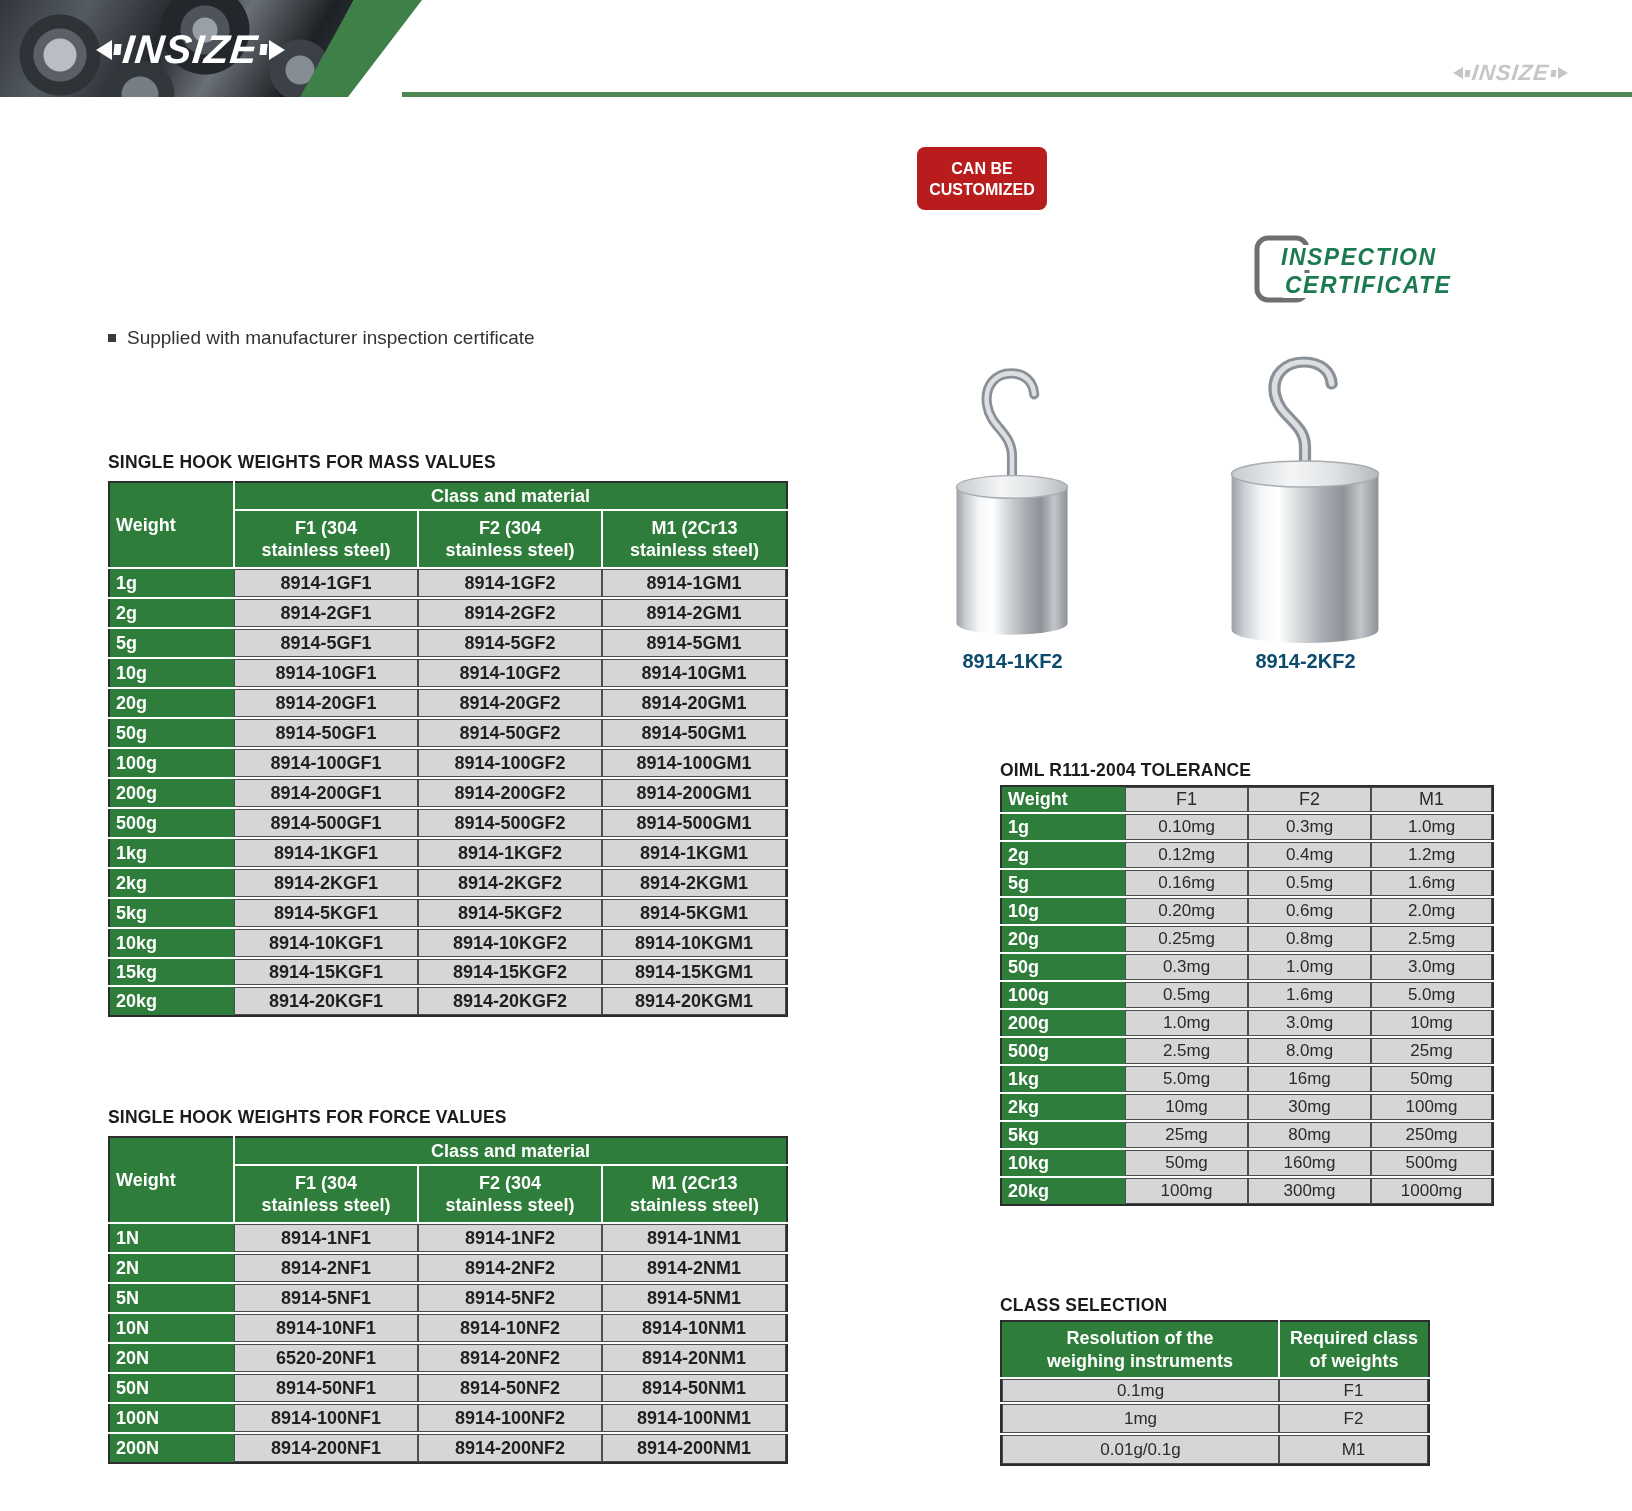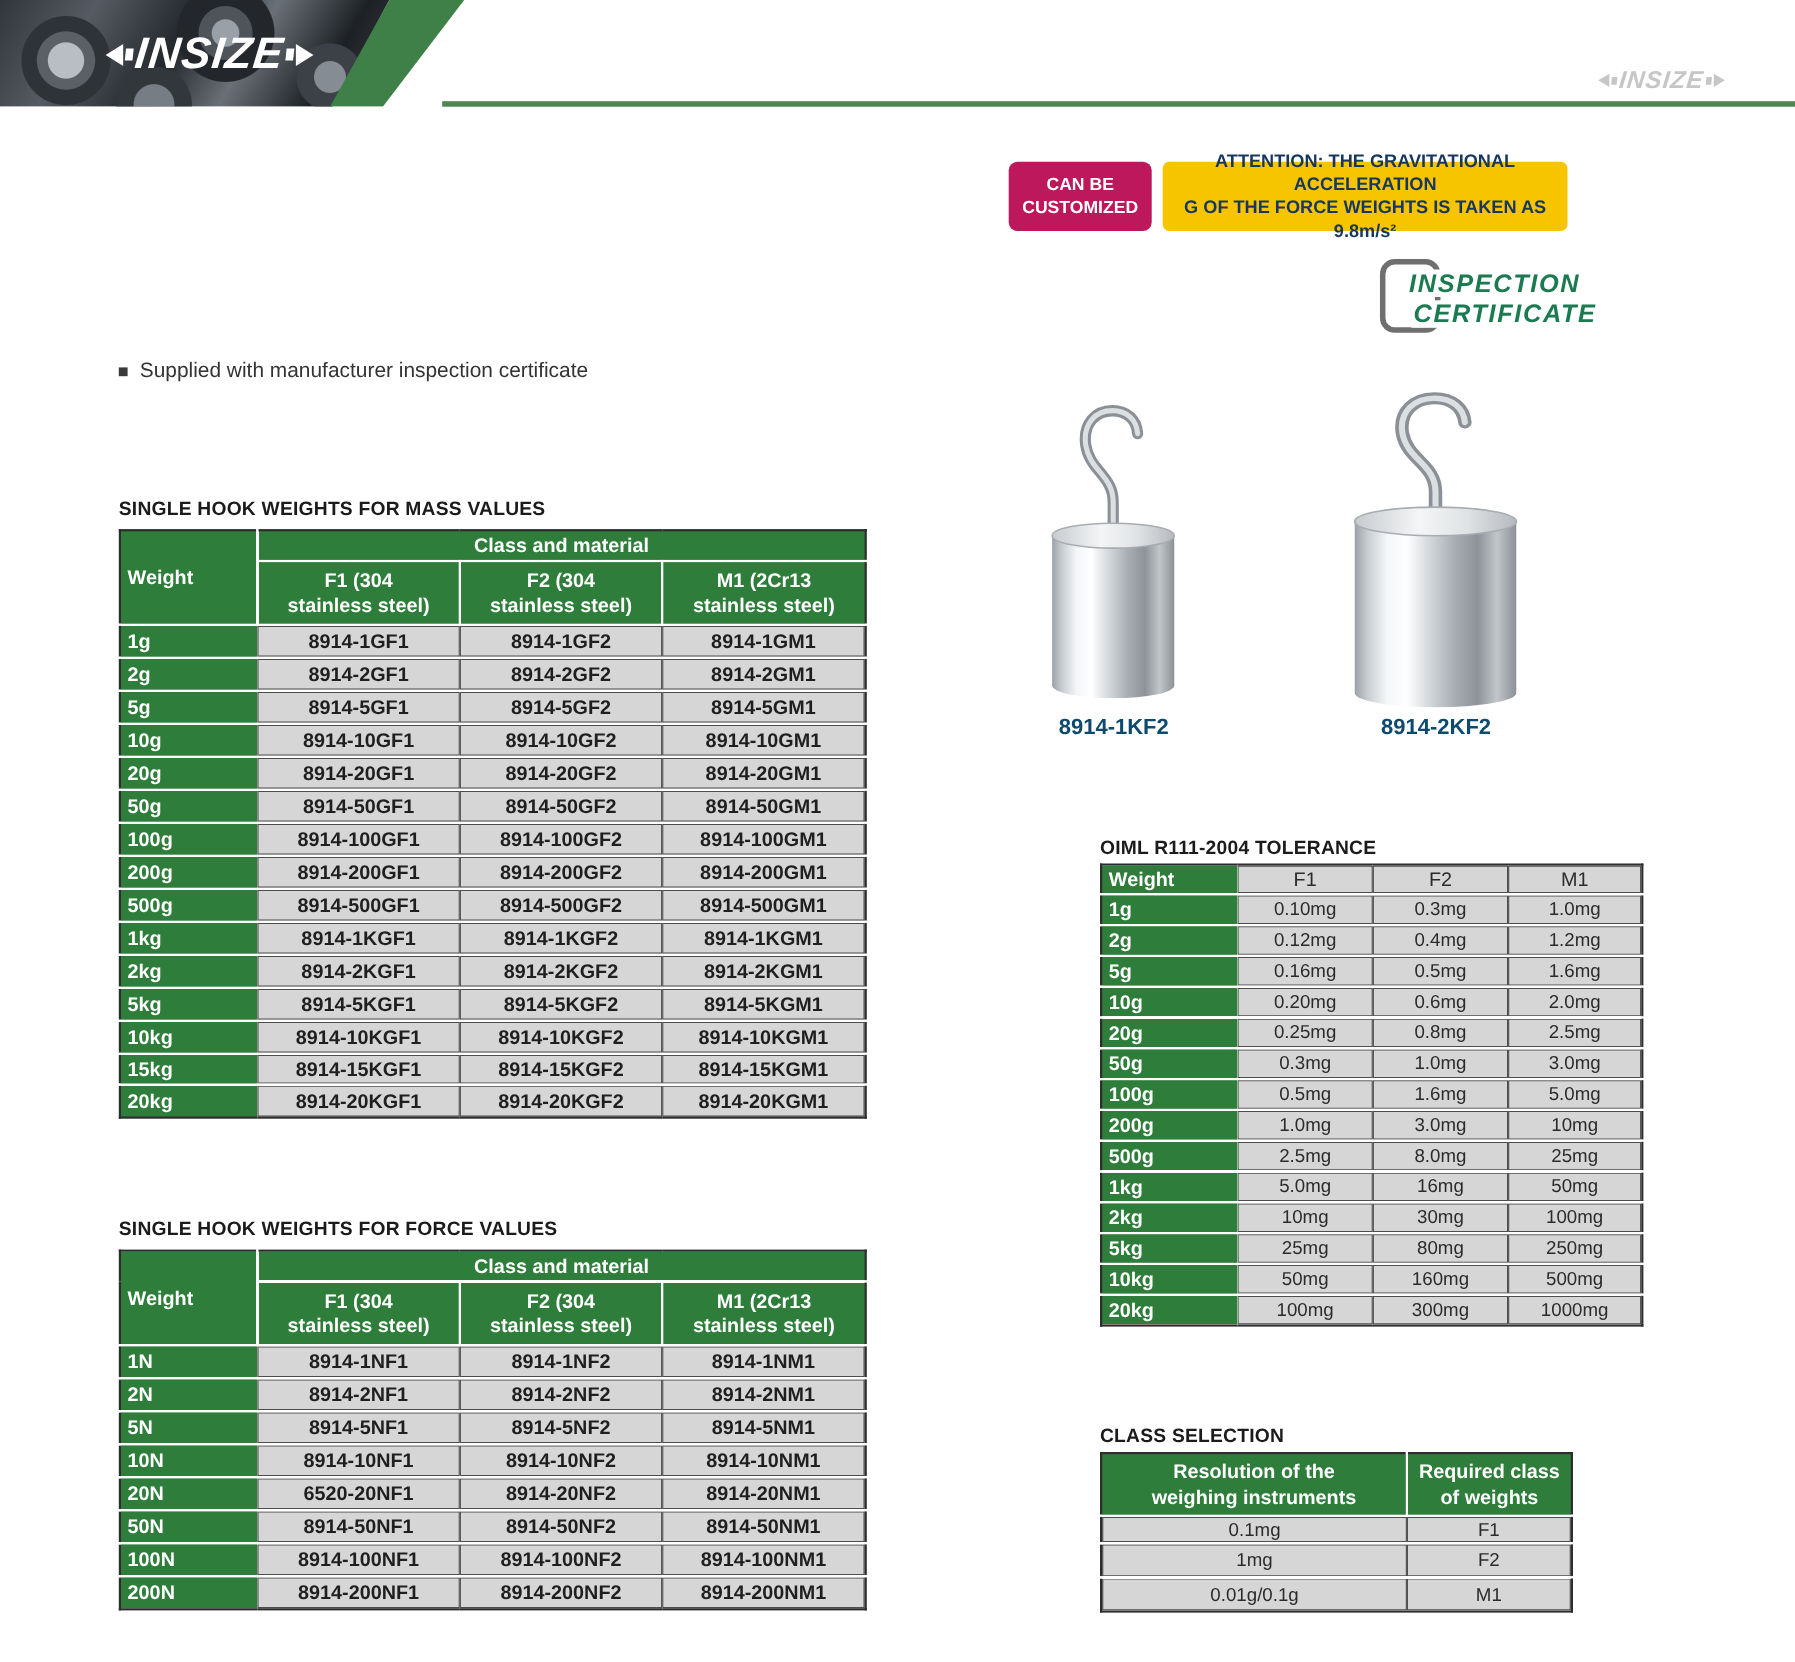--- a/index.html
+++ b/index.html
@@ -34,21 +34,21 @@
   #watermark .tri-l{border-top-width:6px;border-bottom-width:6px;border-right-width:10px;}
   #watermark .tri-r{border-top-width:6px;border-bottom-width:6px;border-left-width:10px;}
   #watermark .bm-bar{width:5px;height:7px;}
   
   #page-title{position:absolute;left:108px;top:141px;font-size:28px;font-weight:700;color:#1c1c1c;letter-spacing:.5px;}
   #feature-line{position:absolute;left:108px;top:327px;font-size:19px;color:#333;display:flex;align-items:center;}
   #feature-line .sq{width:8px;height:8px;background:#3a3a3a;margin-right:11px;flex:none;}
   
   .badge{position:absolute;display:flex;align-items:center;justify-content:center;text-align:center;
          font-weight:700;white-space:pre-line;line-height:21px;}
-  #badge-custom{left:917px;top:147px;width:130px;height:63px;background:#be185d;color:#fff;
+  #badge-custom{left:917px;top:147px;width:130px;height:63px;background:#b91c1c;color:#fff;
                 border-radius:8px;font-size:16px;}
   #badge-attention{left:1057px;top:147px;width:368px;height:63px;background:#f6c500;color:#17375e;
                    border-radius:6px;font-size:16.5px;}
   
   #cert{position:absolute;left:1252px;top:233px;}
   
   .sec-title{position:absolute;font-size:17.5px;font-weight:700;color:#1b1b1b;letter-spacing:.2px;}
   
   table.cat{border-collapse:collapse;table-layout:fixed;border:2px solid #2d2d2d;background:#fff;}
   table.cat th, table.cat td{padding:0 6px;overflow:hidden;}
@@ -97,22 +97,20 @@
     <span class="tri-r"></span>
   </div>
 
   <div id="feature-line">
     <span class="sq"></span>
     <span>Supplied with manufacturer inspection certificate</span>
   </div>
 
   <div id="badge-custom" class="badge">CAN BE
 CUSTOMIZED</div>
-  <div id="badge-attention" class="badge">ATTENTION: THE GRAVITATIONAL ACCELERATION
-G OF THE FORCE WEIGHTS IS TAKEN AS 9.8m/s²</div>
 
   <svg id="cert" width="238" height="78" viewBox="0 0 238 78">
     <rect x="5" y="5" width="50" height="62" rx="11" fill="none" stroke="#6f6f6f" stroke-width="5"></rect>
     <rect x="27" y="12" width="205" height="25" fill="#ffffff"></rect>
     <rect x="31" y="40" width="205" height="25" fill="#ffffff"></rect>
     <text x="29" y="32" font-family="Liberation Sans, sans-serif" font-size="23" font-weight="900" font-style="italic" letter-spacing="1.5" fill="#1b7a4f" id="cert-line1">INSPECTION</text>
     <text x="33" y="60" font-family="Liberation Sans, sans-serif" font-size="23" font-weight="900" font-style="italic" letter-spacing="1.5" fill="#1b7a4f" id="cert-line2">CERTIFICATE</text>
   </svg>
 
   <svg class="weight-img" style="left:938px;top:362px;" width="148" height="284" viewBox="0 0 160 300" preserveAspectRatio="none">

